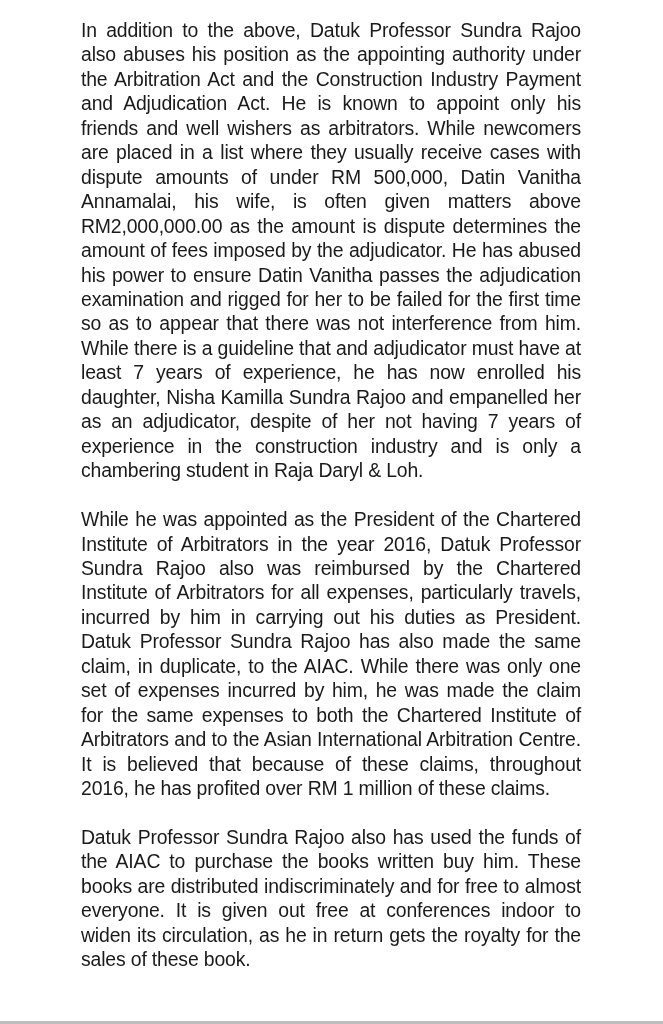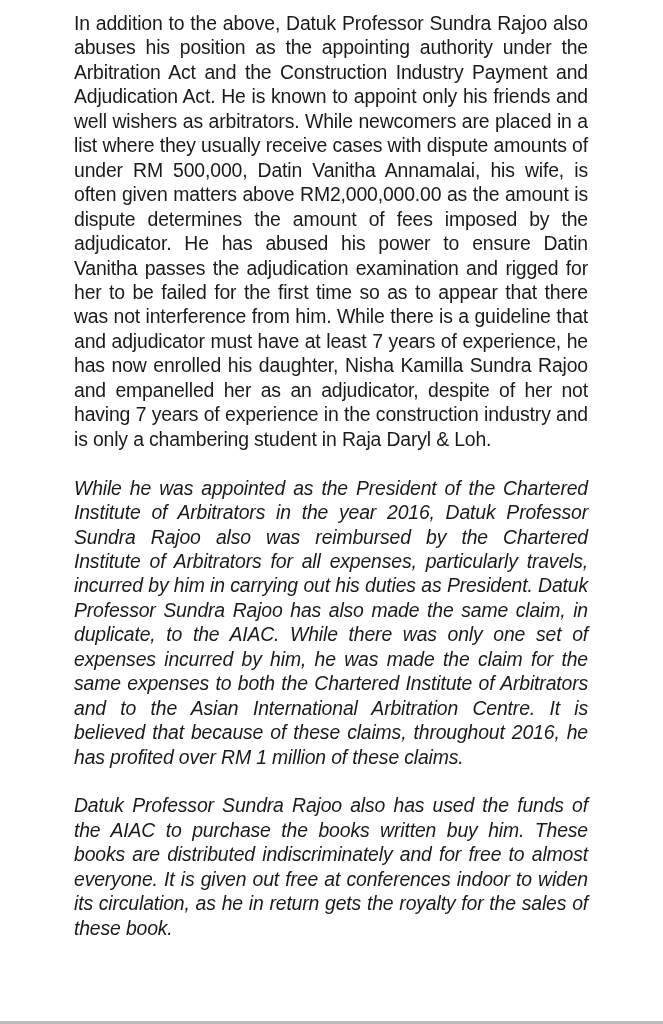--- a/index.html
+++ b/index.html
@@ -4,24 +4,24 @@
   <style>
     html, body { margin: 0; padding: 0; }
     body {
       width: 663px; height: 1024px; background: #ffffff; position: relative; overflow: hidden;
       font-family: "Liberation Sans", sans-serif; color: #1a1a1a;
     }
     .page {
       position: absolute; left: 70px; top: 7px; width: 522px;
     }
     .para {
-      margin: 4px; font-size: 19.4px; line-height: 24.45px; text-align: justify;
+      margin: 11px; font-size: 19.4px; line-height: 24.45px; text-align: justify;
       letter-spacing: -0.15px; word-spacing: 0px;
     }
-    .para + .para { margin-top: 24.45px; font-style: italic; }
+    .para + .para { margin-top: 24.45px; }
     .bottom-rule {
       position: absolute; left: 0; right: 0; bottom: 0; height: 3px; background: #bdbdbd;
     }
   </style>
 </head>
 <body>
 
 <div class="page">
   <p class="para">In addition to the above, Datuk Professor Sundra Rajoo also abuses his position as the appointing authority under the Arbitration Act and the Construction Industry Payment and Adjudication Act. He is known to appoint only his friends and well wishers as arbitrators. While newcomers are placed in a list where they usually receive cases with dispute amounts of under RM 500,000, Datin Vanitha Annamalai, his wife, is often given matters above RM2,000,000.00 as the amount is dispute determines the amount of fees imposed by the adjudicator.  He has abused his power to ensure Datin Vanitha passes the adjudication examination and rigged for her to be failed for the first time so as to appear that there was not interference from him. While there is a guideline that and adjudicator must have at least 7 years of experience, he has now enrolled his daughter, Nisha Kamilla Sundra Rajoo and empanelled her as an adjudicator, despite of her not having 7 years of experience in the construction industry and is only a chambering student in Raja Daryl &amp; Loh.</p>
   <p class="para">While he was appointed as the President of the Chartered Institute of Arbitrators in the year 2016, Datuk Professor Sundra Rajoo also was reimbursed by the Chartered Institute of Arbitrators for all expenses, particularly travels, incurred by him in carrying out his duties as President. Datuk Professor Sundra Rajoo has also made the same claim, in duplicate, to the AIAC. While there was only one set of expenses incurred by him, he was made the claim for the same expenses to both the Chartered Institute of Arbitrators and to the Asian International Arbitration Centre. It is believed that because of these claims, throughout 2016, he has profited over RM 1 million of these claims.</p>

